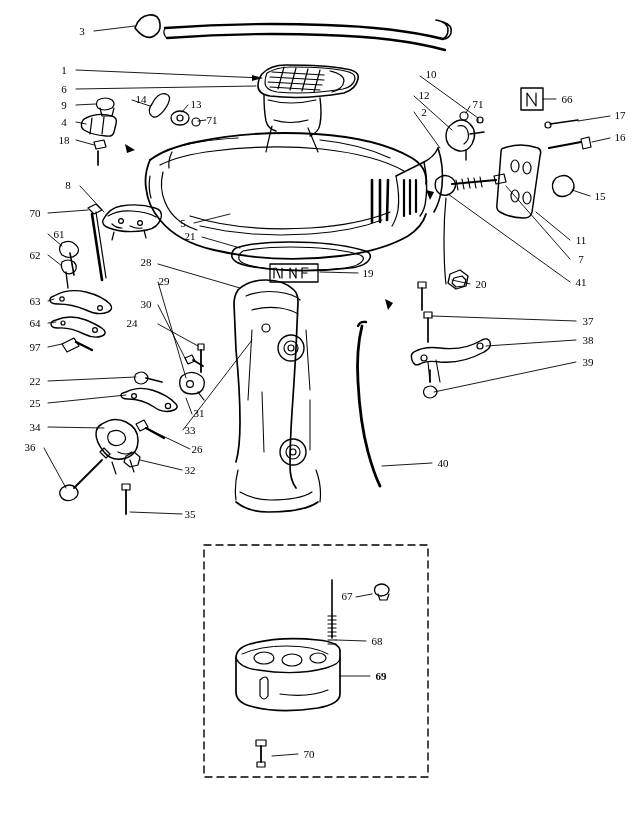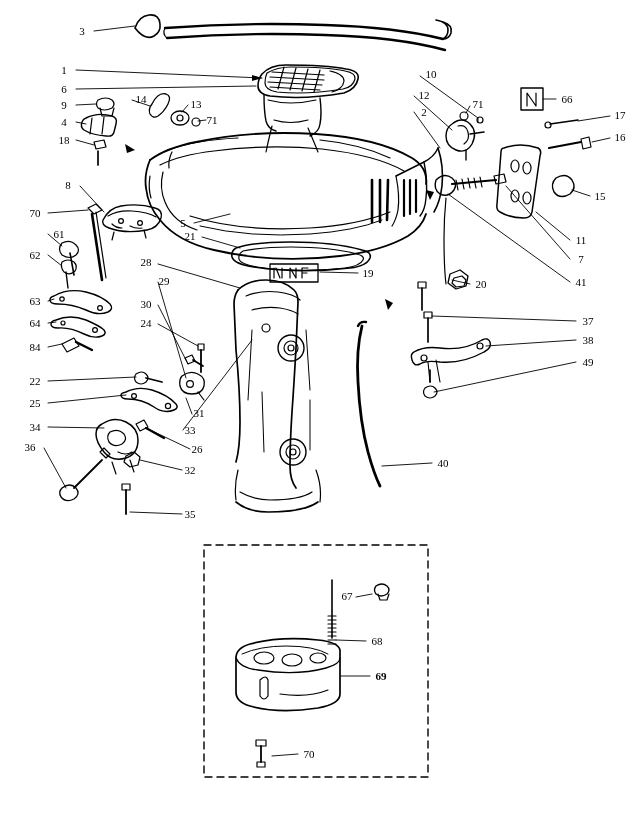--- a/index.html
+++ b/index.html
@@ -422,36 +422,36 @@
   <div class="callout" style="left:68px;  top:185px;">8</div>
   <div class="callout" style="left:35px;  top:213px;">70</div>
   <div class="callout" style="left:35px;  top:234px;margin-left:24px;">61</div>
   <div class="callout" style="left:35px;  top:255px;">62</div>
   <div class="callout" style="left:183px; top:223px;">5</div>
   <div class="callout" style="left:190px; top:236px;">21</div>
   <div class="callout" style="left:368px; top:273px;">19</div>
   <div class="callout" style="left:481px; top:284px;">20</div>
   <div class="callout" style="left:35px;  top:301px;">63</div>
   <div class="callout" style="left:35px;  top:323px;">64</div>
-  <div class="callout" style="left:35px;  top:347px;">84</div>
+  <div class="callout" style="left:35px;  top:347px;">97</div>
   <div class="callout" style="left:146px; top:262px;">28</div>
   <div class="callout" style="left:164px; top:281px;">29</div>
   <div class="callout" style="left:146px; top:304px;">30</div>
-  <div class="callout" style="left:146px; top:323px;">24</div>
+  <div class="callout" style="left:132px; top:323px;">24</div>
   <div class="callout" style="left:35px;  top:381px;">22</div>
   <div class="callout" style="left:35px;  top:403px;">25</div>
   <div class="callout" style="left:199px; top:413px;">31</div>
   <div class="callout" style="left:190px; top:430px;">33</div>
   <div class="callout" style="left:35px;  top:427px;">34</div>
   <div class="callout" style="left:197px; top:449px;">26</div>
   <div class="callout" style="left:30px;  top:447px;">36</div>
   <div class="callout" style="left:190px; top:470px;">32</div>
   <div class="callout" style="left:190px; top:514px;">35</div>
   <div class="callout" style="left:588px; top:321px;">37</div>
   <div class="callout" style="left:588px; top:340px;">38</div>
-  <div class="callout" style="left:588px; top:362px;">49</div>
+  <div class="callout" style="left:588px; top:362px;">39</div>
   <div class="callout" style="left:443px; top:463px;">40</div>
   <div class="callout" style="left:347px; top:596px;">67</div>
   <div class="callout" style="left:377px; top:641px;">68</div>
   <div class="callout" style="left:381px; top:676px;font-weight:bold;">69</div>
   <div class="callout" style="left:309px; top:754px;">70</div>
 
 </div>
 
 </body></html>

